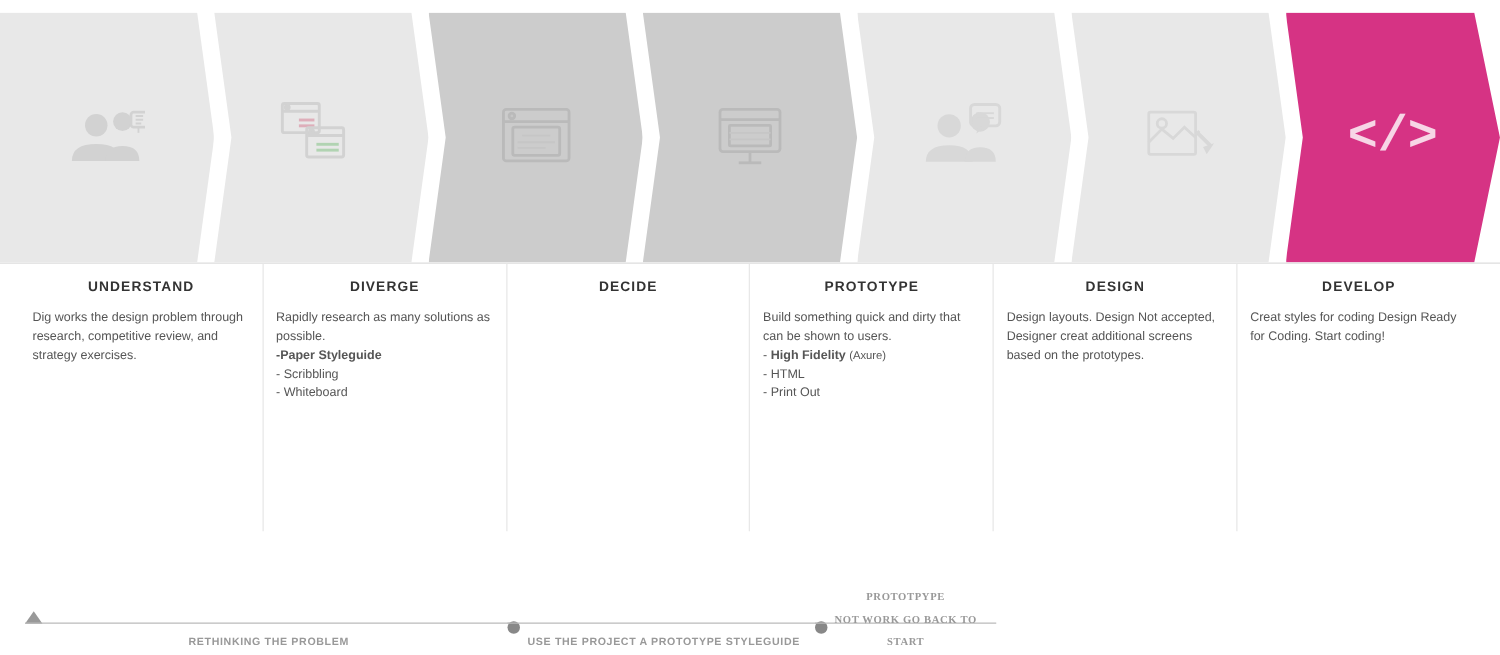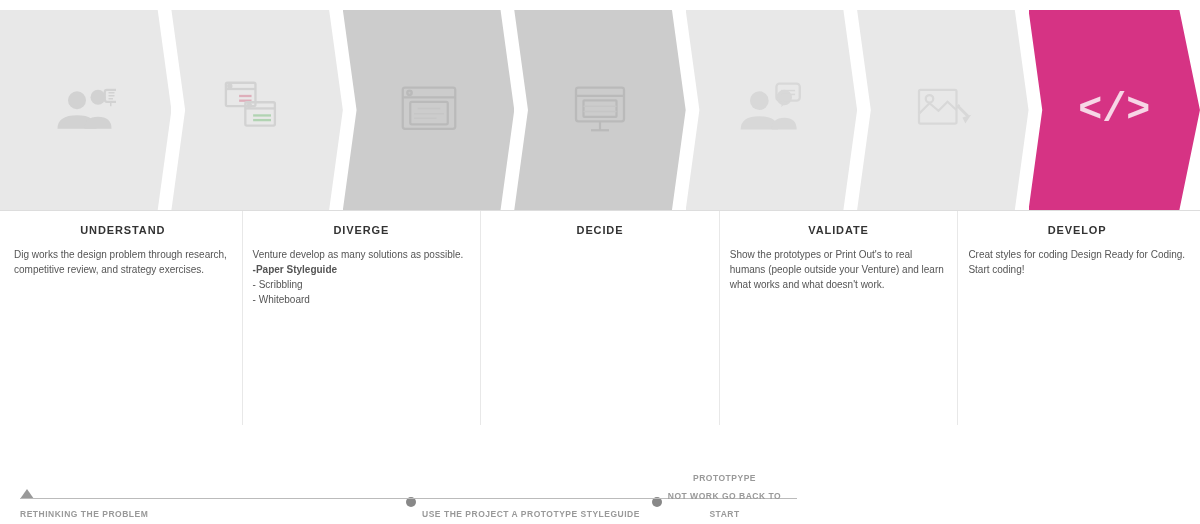--- a/index.html
+++ b/index.html
@@ -54,21 +54,21 @@
       clip-path: polygon(0% 0%, 88% 0%, 100% 50%, 88% 100%, 0% 100%, 8% 50%);
     }
 
     .step-shape.dark {
       background: #c8c8c8;
     }
 
     
     .content-row {
       display: flex;
-      padding: 0 4px;
+      padding: 0 16px;
       height: 215px;
       border-top: 1px solid #ddd;
     }
 
     .content-col {
       flex: 1;
       padding: 12px 10px 8px;
       border-right: 1px solid #e8e8e8;
       font-size: 10.5px;
       color: #444;
@@ -233,66 +233,75 @@
   <div class="content-row">
 
     <div class="content-col">
       <div class="col-title">UNDERSTAND</div>
       <div class="col-body">Dig works the design problem through research, competitive review, and strategy exercises.</div>
     </div>
 
     <div class="content-col">
       <div class="col-title">DIVERGE</div>
       <div class="col-body">
-        <span>Venture develop as many solutions as possible.</span><br>
+        <span>Rapidly research as many solutions as possible.</span><br>
         <strong>-Paper Styleguide</strong><br>
         - Scribbling<br>
         - Whiteboard
       </div>
     </div>
 
     <div class="content-col">
       <div class="col-title">DECIDE</div>
     </div>
 
-
-    <div class="content-col">
-      <div class="col-title">VALIDATE</div>
-      <div class="col-body">Show the prototypes or Print Out's to real humans (people outside your Venture) and learn what works and what doesn't work.</div>
-    </div>
-
+    <div class="content-col">
+      <div class="col-title">PROTOTYPE</div>
+      <div class="col-body">
+        <span>Build something quick and dirty that can be shown to users.</span><br>
+        - <strong>High Fidelity</strong> <span style="font-size:9px;">(Axure)</span><br>
+        - HTML<br>
+        - Print Out
+      </div>
+    </div>
+
+
+    <div class="content-col">
+      <div class="col-title">DESIGN</div>
+      <div class="col-body">Design layouts. Design Not accepted, Designer creat additional screens based on the prototypes.</div>
+    </div>
 
     <div class="content-col">
       <div class="col-title">DEVELOP</div>
       <div class="col-body">Creat styles for coding Design Ready for Coding. Start coding!</div>
     </div>
 
   </div>
 
   <div style="position:relative; height:100px; margin-top:4px;">
 
     <div style="position:absolute; left:20px; bottom:30px; display:flex;flex-direction:column;align-items:center;">
       <div style="width:0;height:0;border-left:7px solid transparent;border-right:7px solid transparent;border-bottom:10px solid #999;"></div>
     </div>
 
     <div style="position:absolute; left:20px; bottom:30px; width:390px; height:1px; background:#bbb;"></div>
     <div style="position:absolute; left:406px; bottom:22px; width:10px; height:10px; border-radius:50%; background:#888;"></div>
 
-    <div style="position:absolute; left:20px; bottom:8px; width:390px; ">
+    <div style="position:absolute; left:20px; bottom:8px; width:390px; text-align:center;">
       <span style="font-size:8.5px; color:#999; letter-spacing:0.06em; font-weight:bold; text-transform:uppercase;">RETHINKING THE PROBLEM</span>
     </div>
 
     <div style="position:absolute; left:406px; bottom:30px; width:250px; height:1px; background:#bbb;"></div>
     <div style="position:absolute; left:652px; bottom:22px; width:10px; height:10px; border-radius:50%; background:#888;"></div>
 
     <div style="position:absolute; left:406px; bottom:8px; width:250px; text-align:center;">
       <span style="font-size:8.5px; color:#999; letter-spacing:0.06em; font-weight:bold; text-transform:uppercase;">USE THE PROJECT A PROTOTYPE STYLEGUIDE</span>
     </div>
 
     <div style="position:absolute; left:652px; bottom:30px; width:145px; height:1px; background:#bbb;"></div>
-    <div style="position:absolute; left:652px; bottom:8px; width:145px; text-align:center;">
+    <div style="position:absolute; left:652px; bottom:8px; width:145px; text-align:center;font-family:Liberation Serif, serif;">
       <span style="font-size:8.5px; color:#999; letter-spacing:0.06em; font-weight:bold; text-transform:uppercase; white-space:pre-line;">PROTOTPYPE
 NOT WORK GO BACK TO START</span>
     </div>
 
   </div>
 
 </div>
 
 </body></html>

